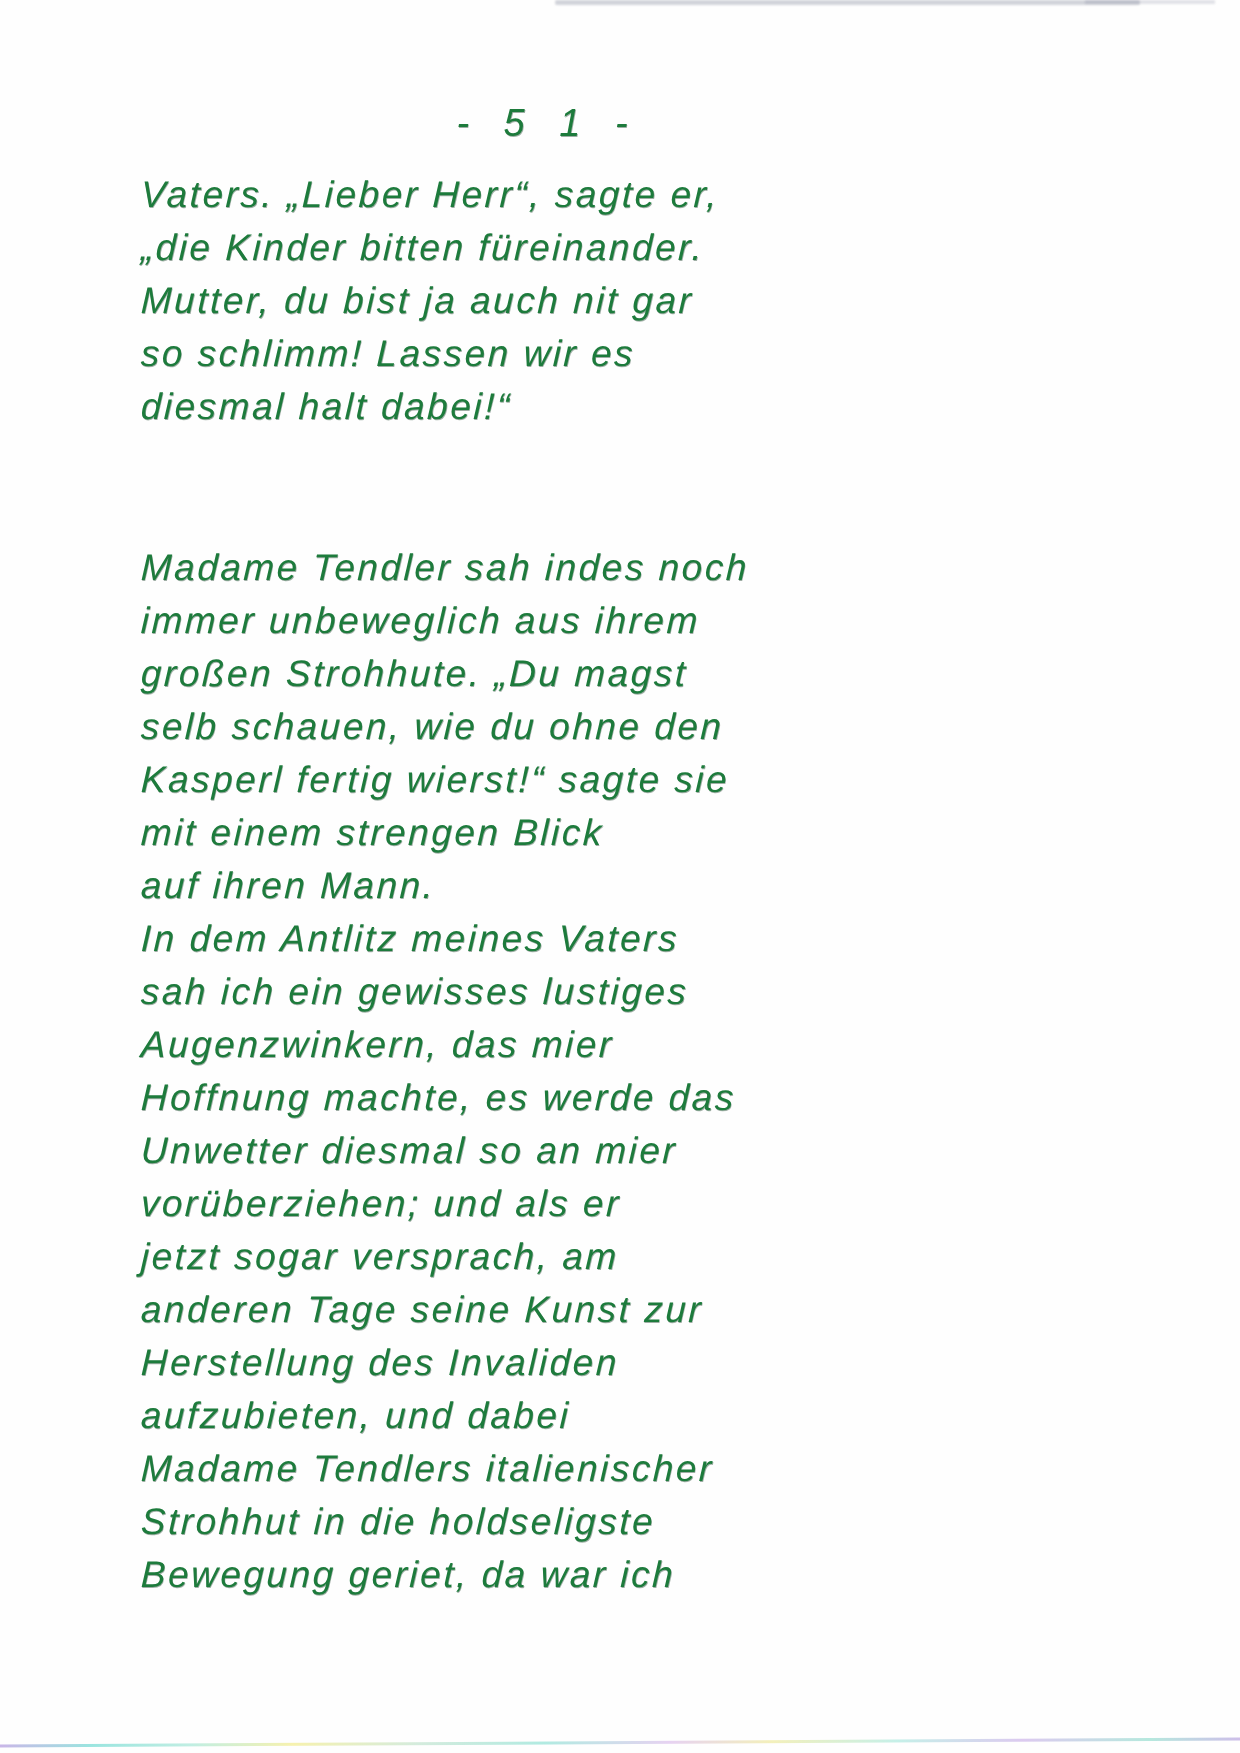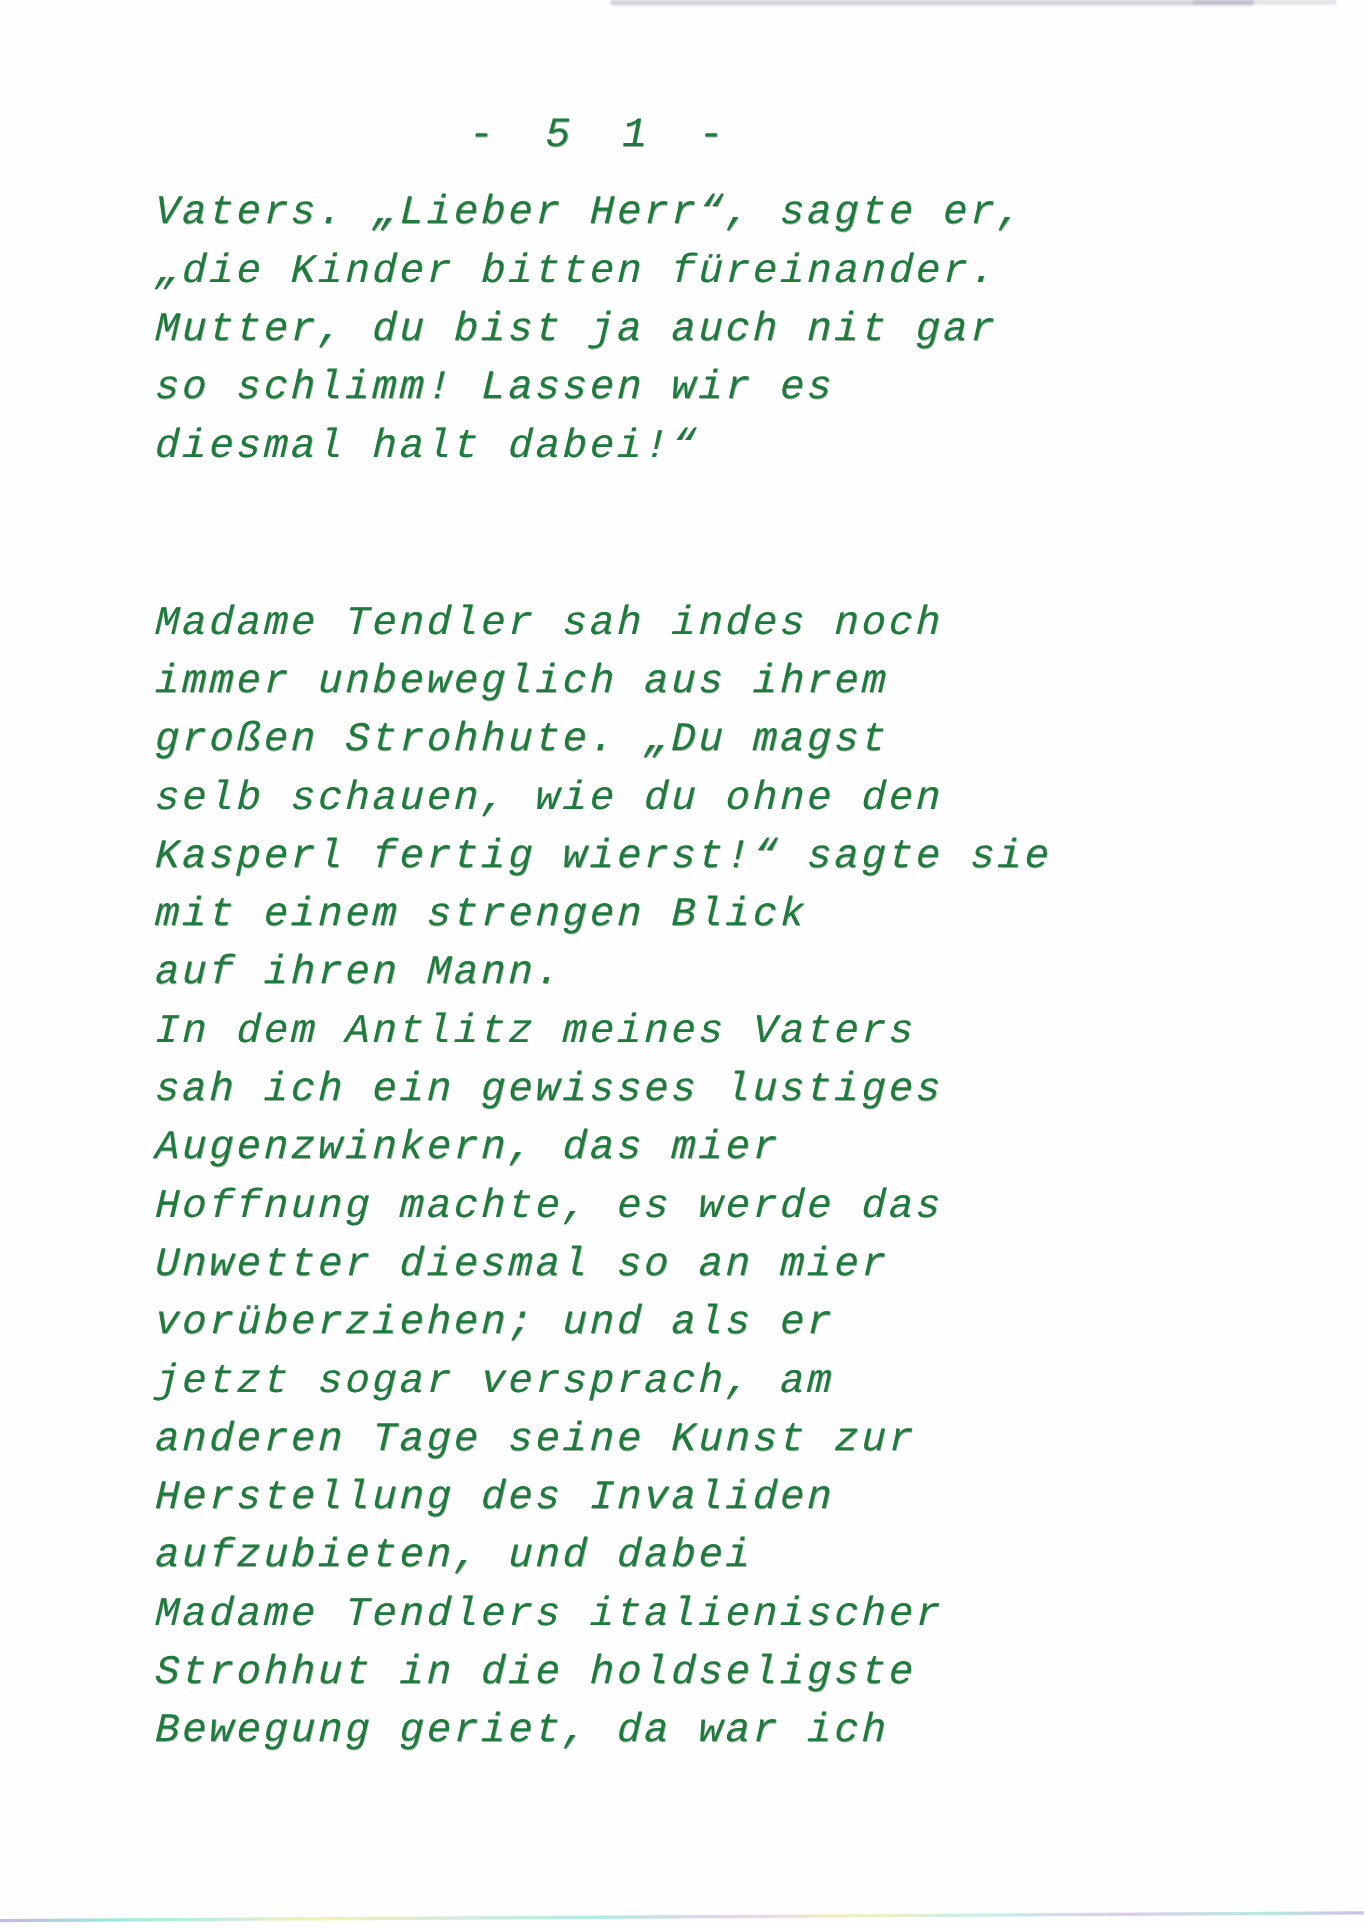--- a/index.html
+++ b/index.html
@@ -6,21 +6,21 @@
     --ink:#1d7b3c;
     --paper:#fefefe;
   }
   html,body{margin:0;padding:0;background:var(--paper);}
   .paper{
     position:relative;
     width:1240px;
     height:1753px;
     background:var(--paper);
     overflow:hidden;
-    font-family:Liberation Mono, monospace;
+    font-family:Liberation Sans, sans-serif;
   }
   
   .top-smudge{
     position:absolute;
     left:555px; top:0;
     width:585px; height:5px;
     background:rgba(95,100,125,0.28);
     filter:blur(1px);
     border-radius:2px;
   }

